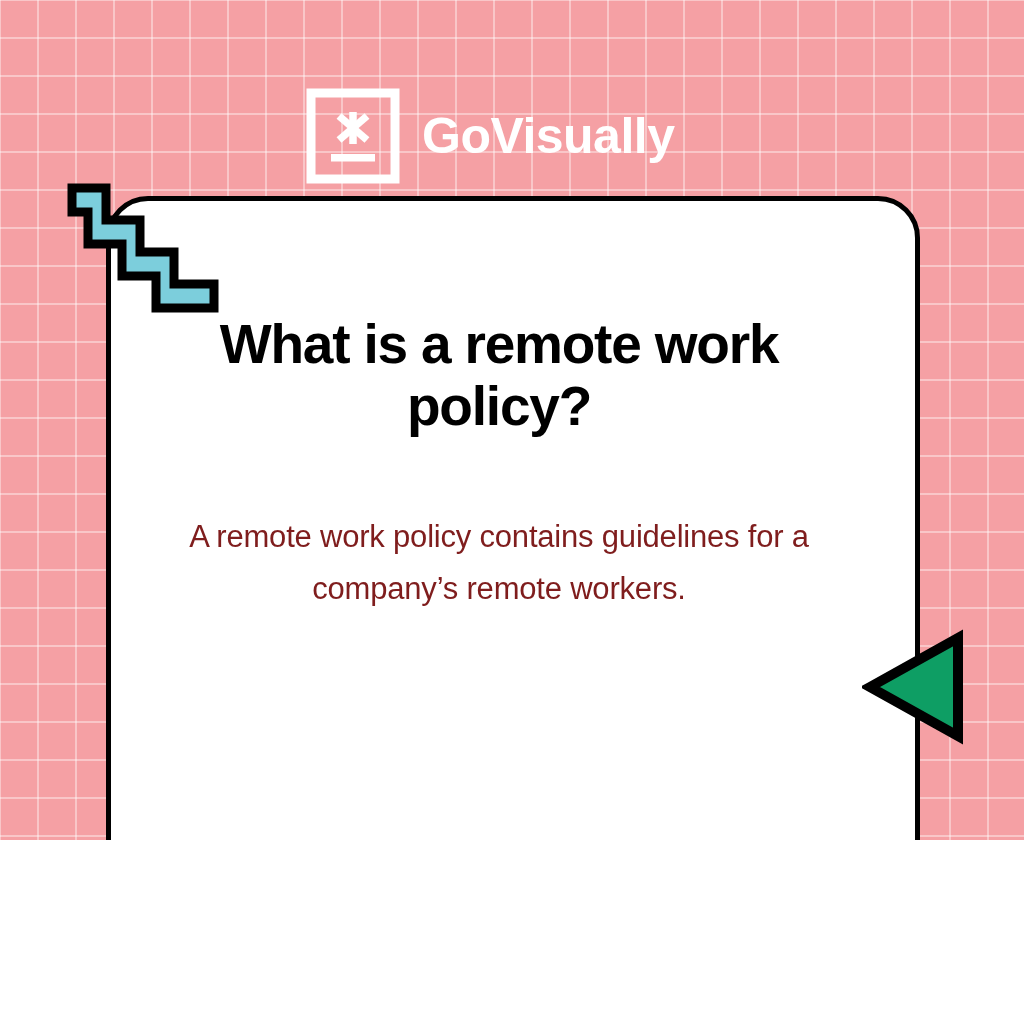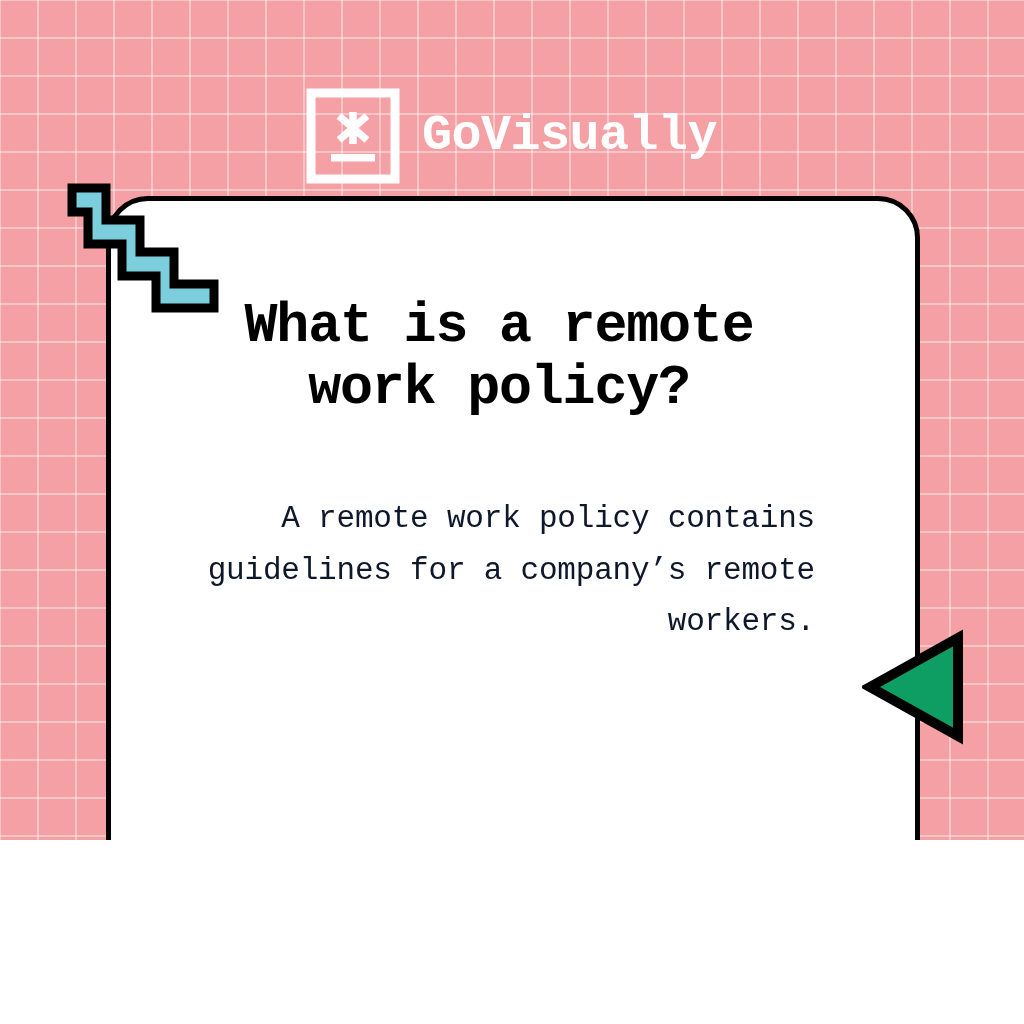--- a/index.html
+++ b/index.html
@@ -7,21 +7,21 @@
     margin: 0;
     padding: 0;
     background: #ffffff;
   }
 
   #canvas {
     position: relative;
     width: 1024px;
     height: 840px;
     overflow: hidden;
-    font-family: Liberation Mono, monospace;
+    font-family: Liberation Sans, sans-serif;
     background-color: #F5A0A4;
   }
 
   
   .grid-overlay {
     position: absolute;
     inset: 0;
     background-image:
       linear-gradient(to right, rgba(255,255,255,0.40) 2px, transparent 2px),
       linear-gradient(to bottom, rgba(255,255,255,0.40) 2px, transparent 2px);
@@ -68,37 +68,37 @@
   }
 
   .card-inner {
     position: absolute;
     left: 175px;
     top: 296px;
     width: 648px;
   }
 
   .card-heading {
-    margin: 0;
+    margin: 18px;
     color: #000000;
     font-size: 55px;
     font-weight: 800;
     line-height: 1.12;
     letter-spacing: -1.2px;
     text-align: center;
   }
 
   .card-body {
     margin: 8px;
-    color: #0f172a;
+    color: #7f1d1d;
     font-size: 31px;
     font-weight: 400;
     line-height: 1.66;
     letter-spacing: -0.2px;
-    text-align: right;
+    text-align: center;
   }
   .para-1 { margin-top: 74px; }
   .para-2 { margin-top: 42px; }
 
   
   .deco {
     position: absolute;
     pointer-events: none;
   }
   .deco-zigzag {

